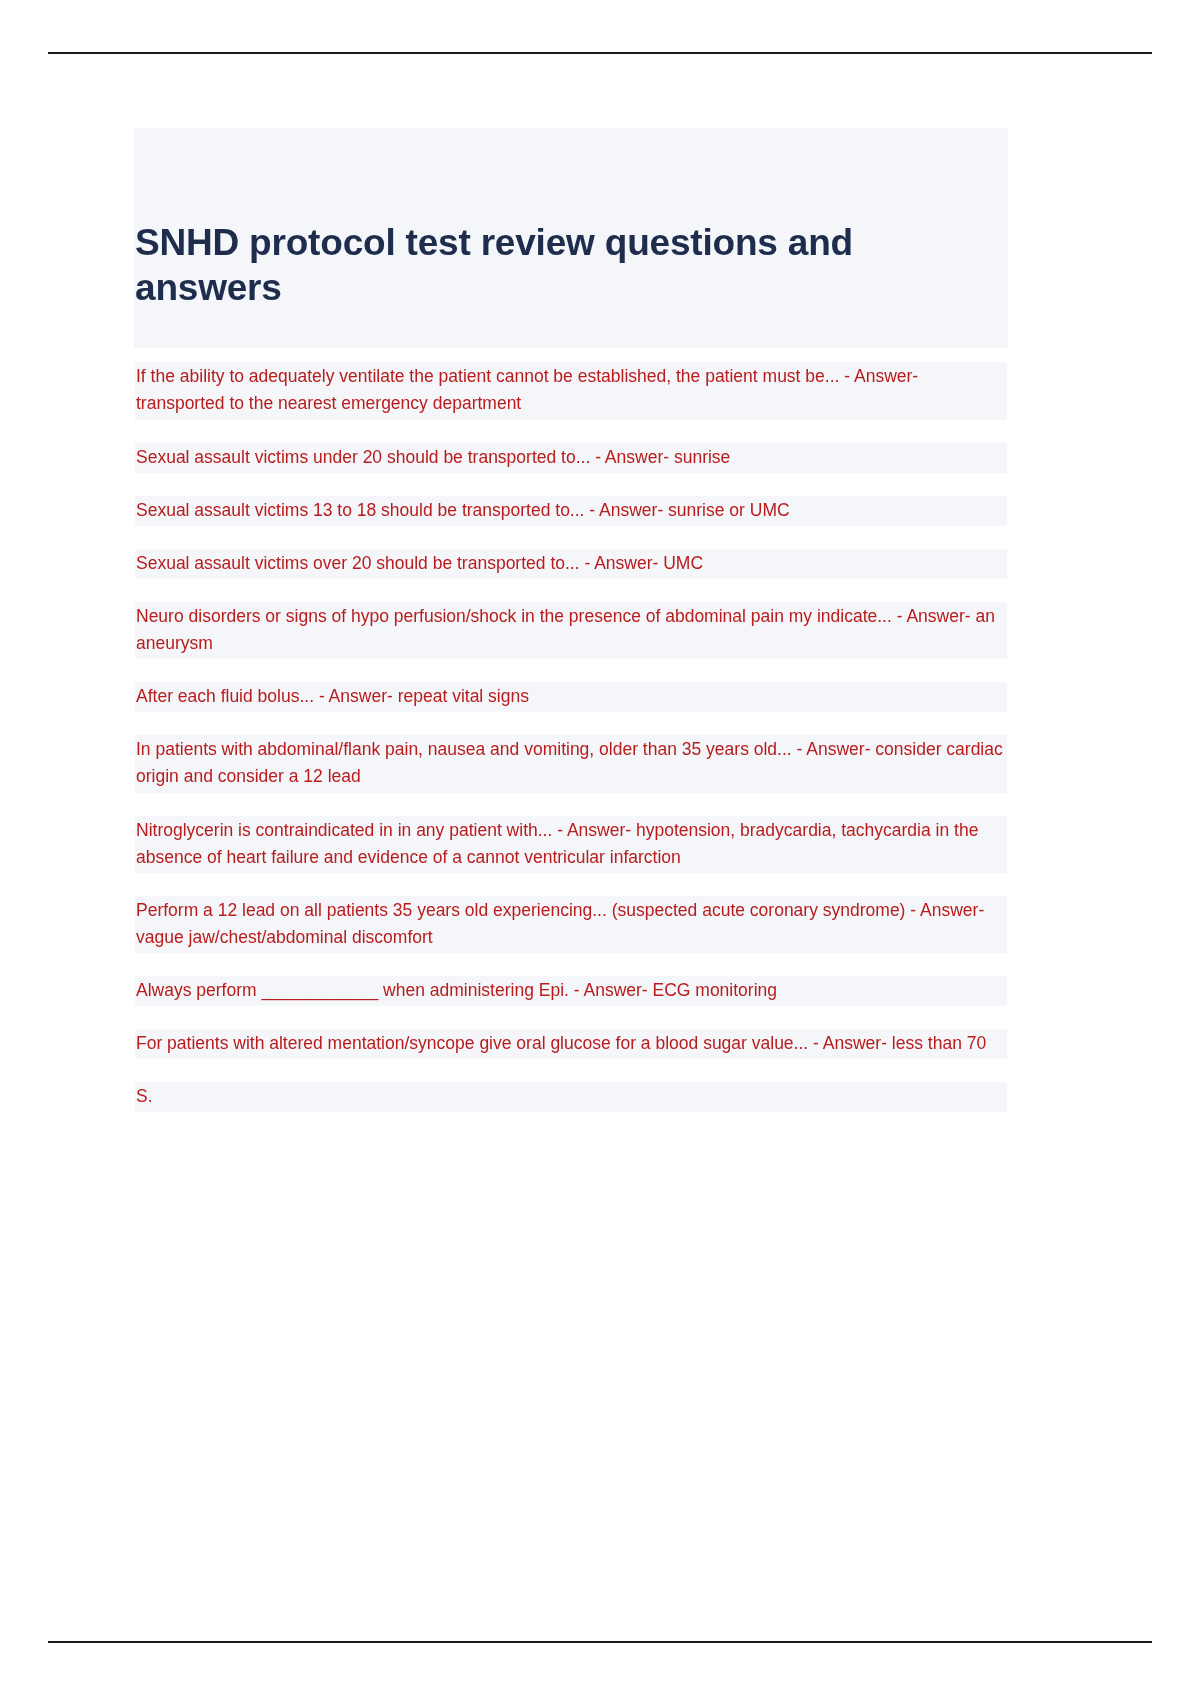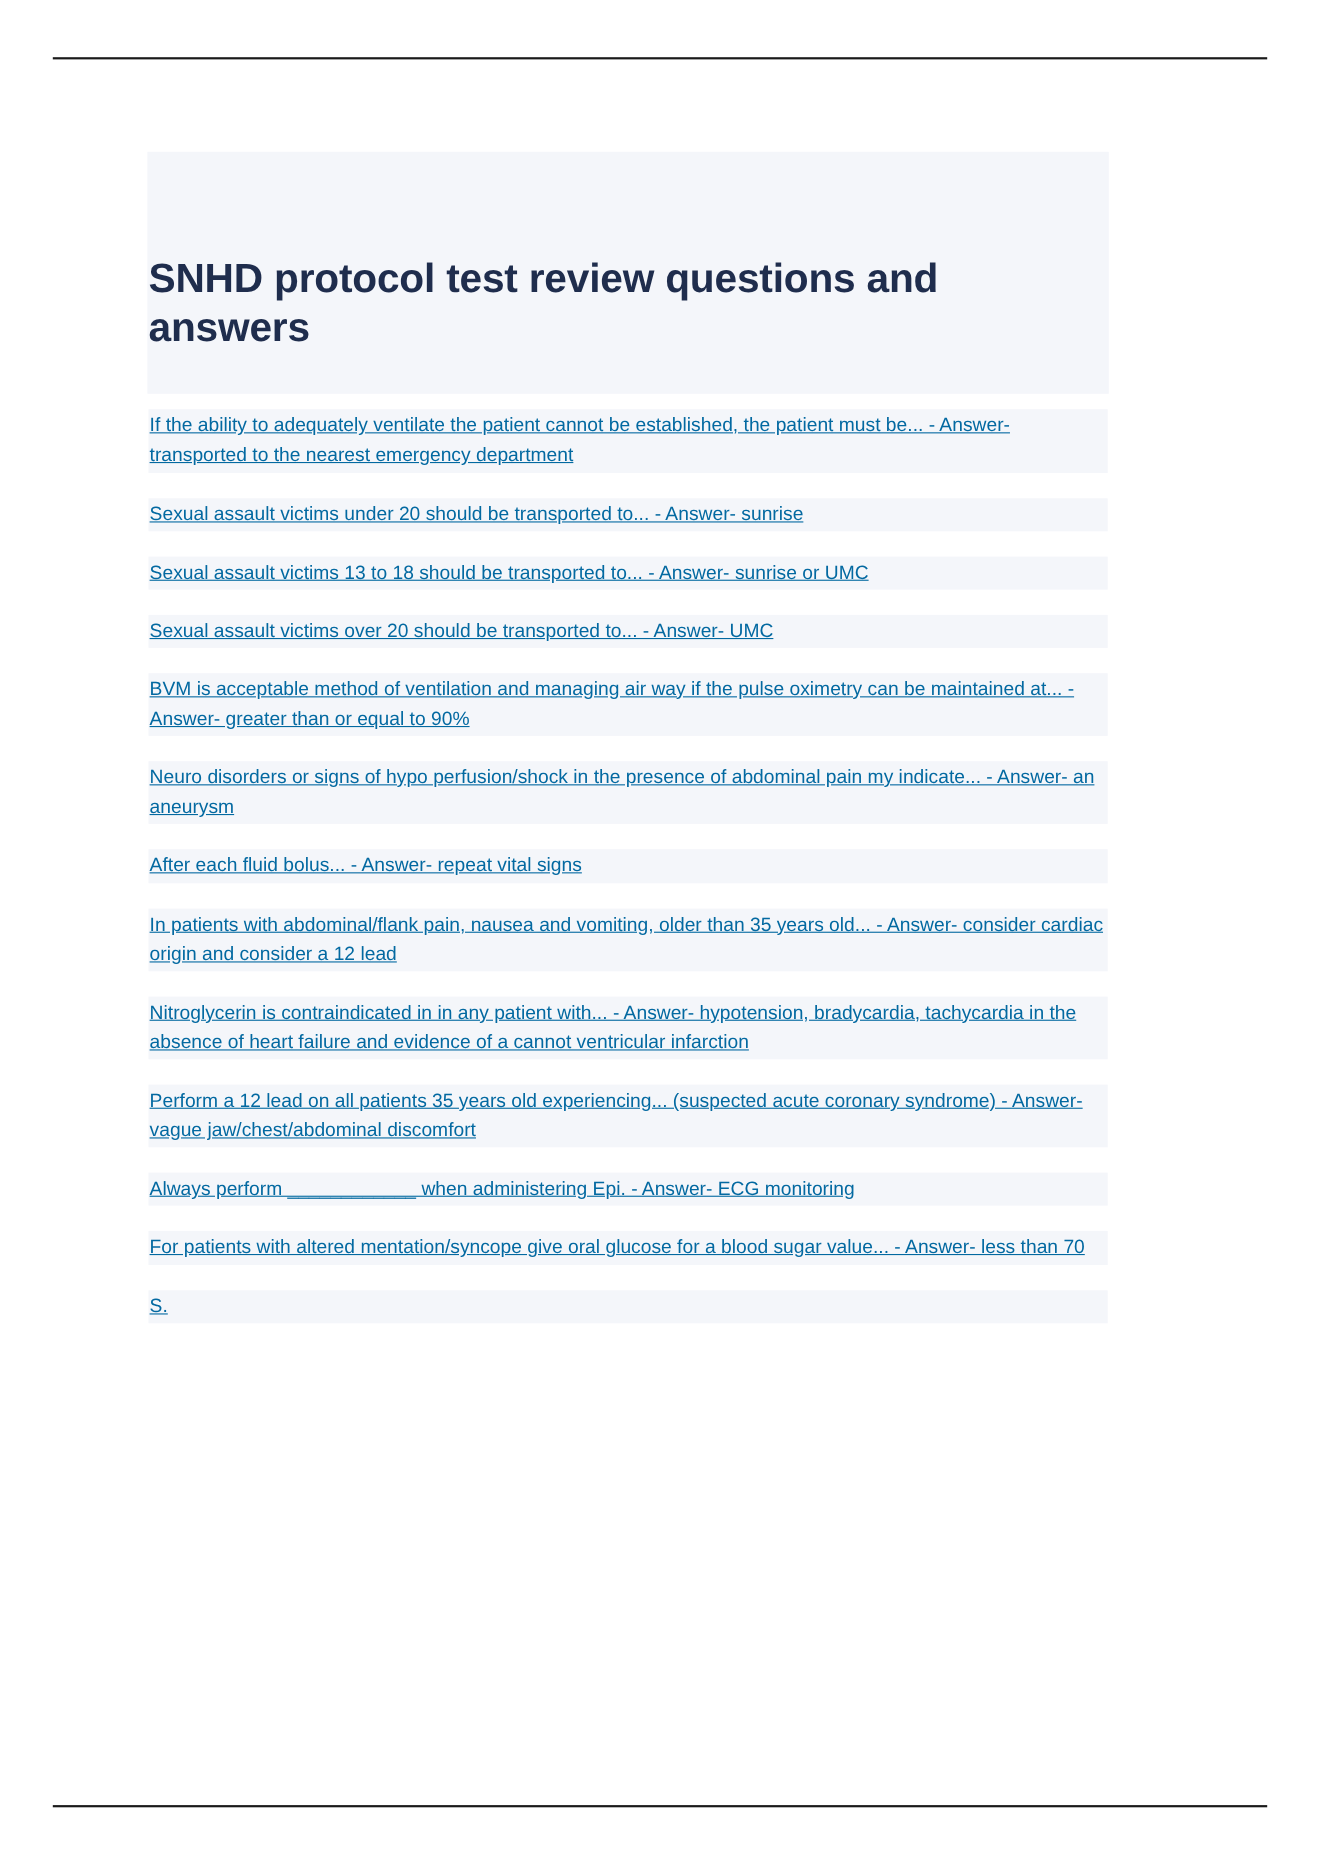--- a/index.html
+++ b/index.html
@@ -28,21 +28,21 @@
     right: 48px;
     height: 2px;
     background: #1a1a1a;
   }
   .rule-top { top: 52px; }
   .rule-bottom { top: 1641px; }
 
   .content {
     position: absolute;
     left: 135px;
-    top: 138px;
+    top: 128px;
     width: 872px;
   }
   .title-block {
     background: #f4f6fa;
     padding: 92px 0 38px 0;
     margin: 0 -1px;
   }
   .title {
     font-size: 37px;
     line-height: 1.22;
@@ -51,26 +51,25 @@
     margin: 0;
     padding: 0 0 0 1px;
     letter-spacing: -0.2px;
   }
   .qa-list {
     padding-top: 14px;
   }
   .qa {
     font-size: 17.5px;
     line-height: 1.55;
-    color: #0369a1;
+    color: #b91c1c;
     background: #f4f6fa;
     margin: 0 0 23px 0;
     padding: 1px 2px 2px 1px;
     display: block;
-    text-decoration: underline;
   }
   .qa:last-child { margin-bottom: 0; }
 </style>
 </head>
 <body>
 
 <div class="page">
 
   <div class="rule rule-top"></div>
 
@@ -78,21 +77,20 @@
 
     <div class="title-block">
       <h1 class="title">SNHD protocol test review questions and answers</h1>
     </div>
 
     <div class="qa-list">
       <p class="qa">If the ability to adequately ventilate the patient cannot be established, the patient must be... - Answer- transported to the nearest emergency department</p>
       <p class="qa">Sexual assault victims under 20 should be transported to... - Answer- sunrise</p>
       <p class="qa">Sexual assault victims 13 to 18 should be transported to... - Answer- sunrise or UMC</p>
       <p class="qa">Sexual assault victims over 20 should be transported to... - Answer- UMC</p>
-      <p class="qa">BVM is acceptable method of ventilation and managing air way if the pulse oximetry can be maintained at... - Answer- greater than or equal to 90%</p>
       <p class="qa">Neuro disorders or signs of hypo perfusion/shock in the presence of abdominal pain my indicate... - Answer- an aneurysm</p>
       <p class="qa">After each fluid bolus... - Answer- repeat vital signs</p>
       <p class="qa">In patients with abdominal/flank pain, nausea and vomiting, older than 35 years old... - Answer- consider cardiac origin and consider a 12 lead</p>
       <p class="qa">Nitroglycerin is contraindicated in in any patient with... - Answer- hypotension, bradycardia, tachycardia in the absence of heart failure and evidence of a cannot ventricular infarction</p>
       <p class="qa">Perform a 12 lead on all patients 35 years old experiencing... (suspected acute coronary syndrome) - Answer- vague jaw/chest/abdominal discomfort</p>
       <p class="qa">Always perform ____________ when administering Epi. - Answer- ECG monitoring</p>
       <p class="qa">For patients with altered mentation/syncope give oral glucose for a blood sugar value... - Answer- less than 70</p>
       <p class="qa">S.</p>
     </div>
 

